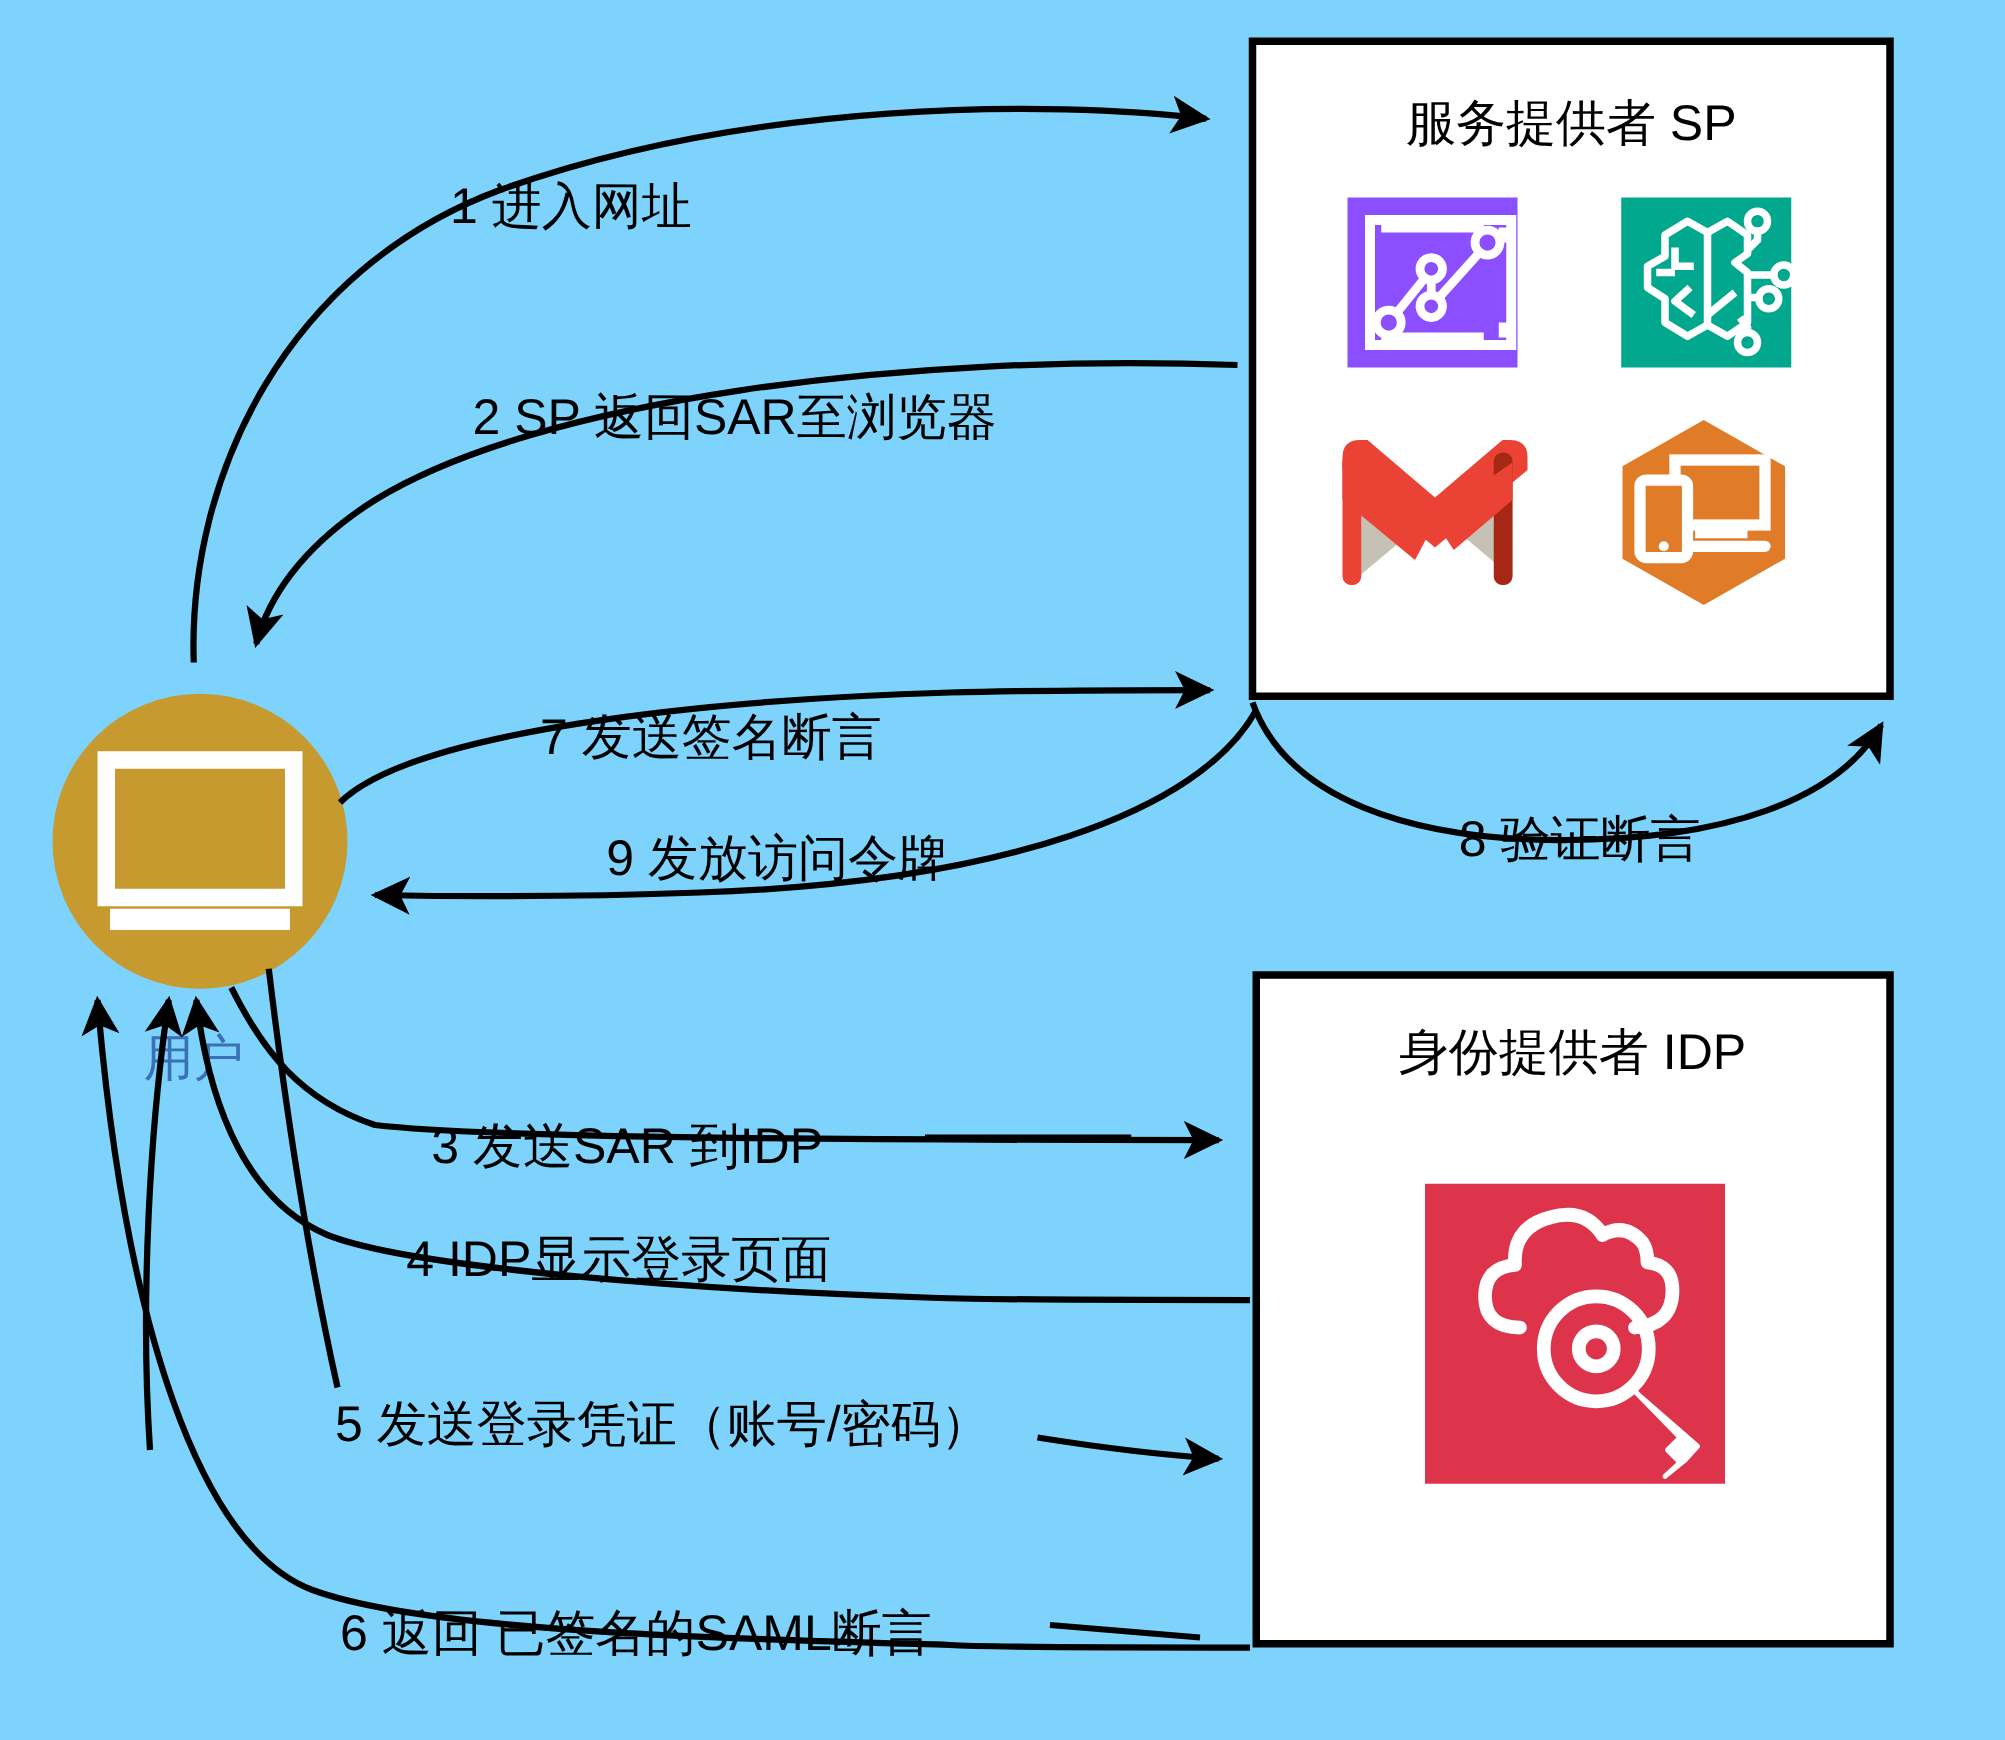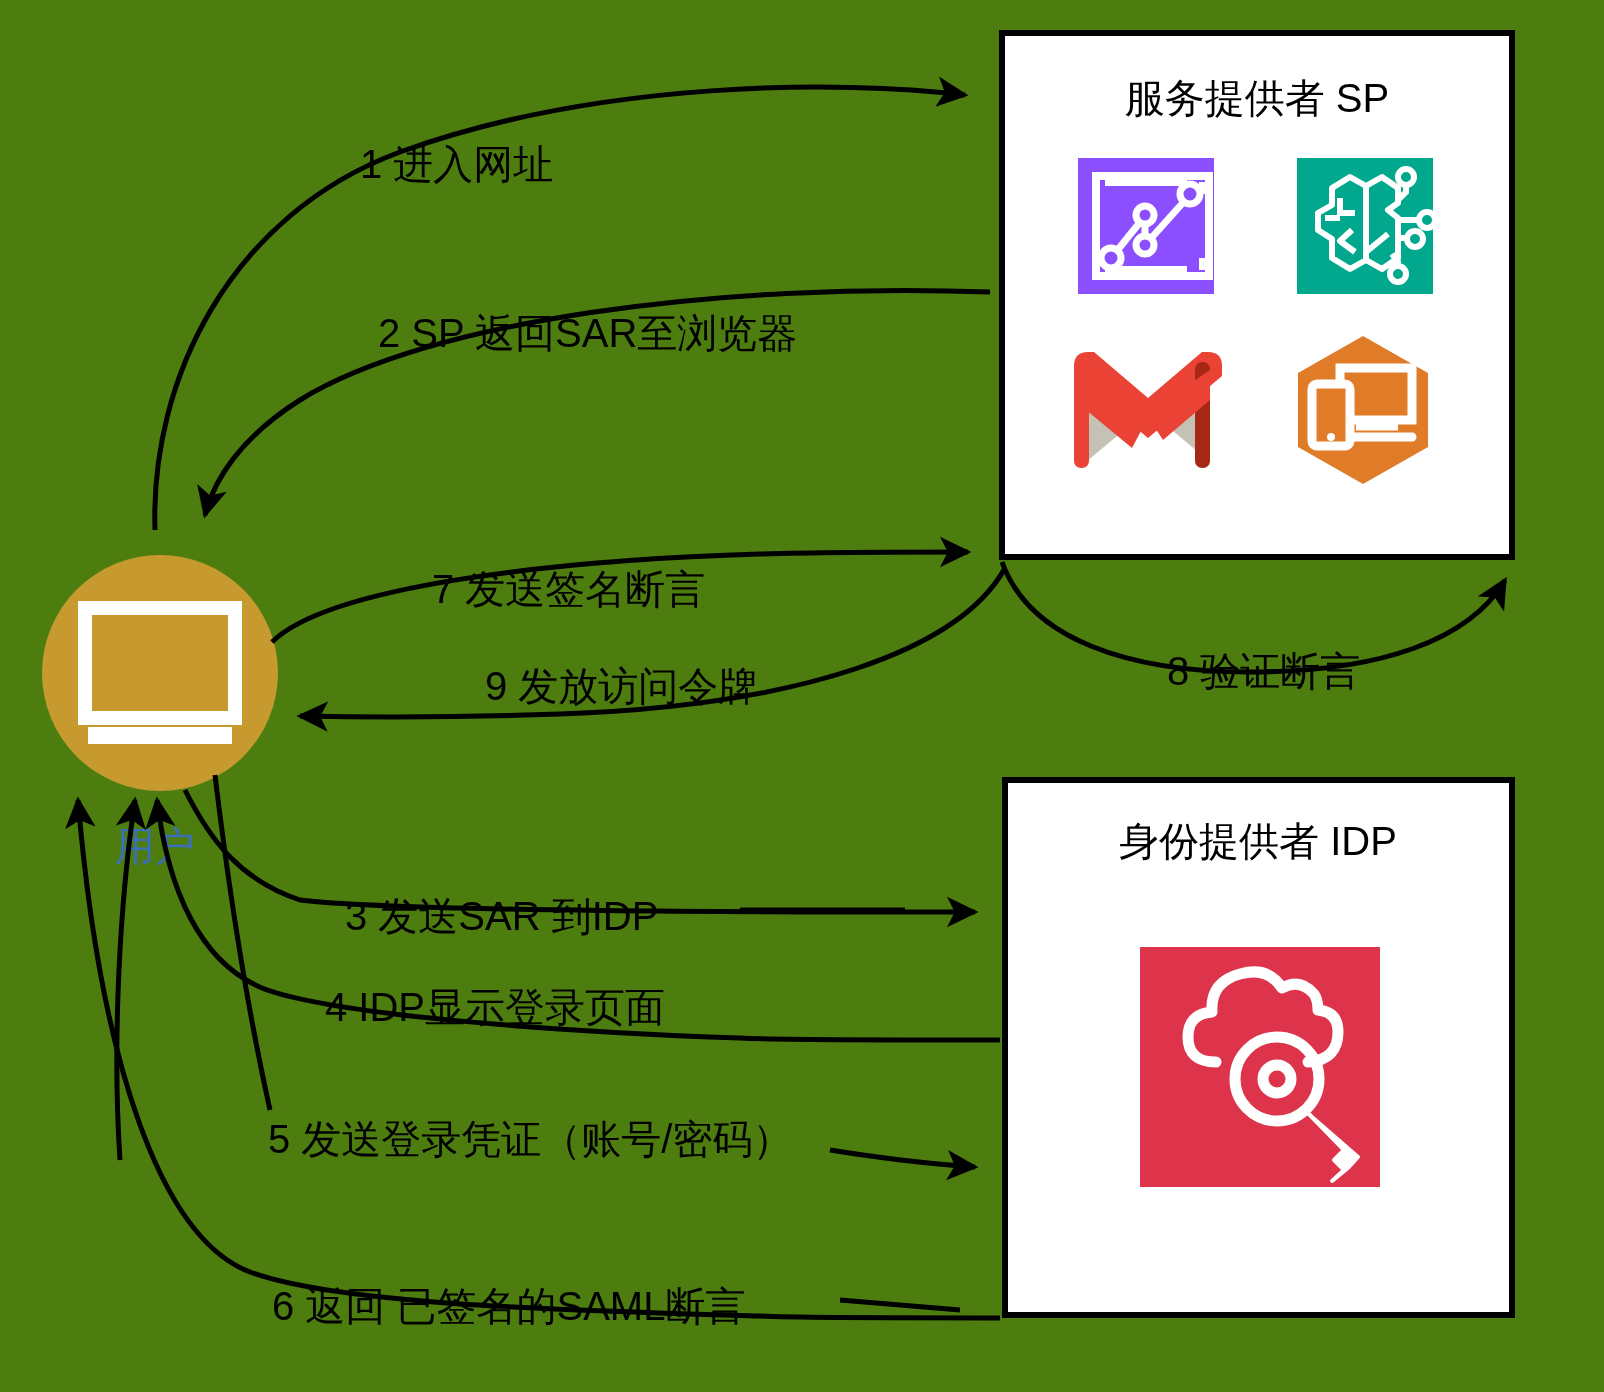--- a/index.html
+++ b/index.html
@@ -7,21 +7,21 @@
     padding: 0;
     background: #ffffff;
   }
   body {
     font-family: "Liberation Sans", "DejaVu Sans", sans-serif;
   }
   #stage {
     position: relative;
     width: 1604px;
     height: 1392px;
-    background: #4d7c0f;
+    background: #7dd3fc;
     overflow: hidden;
   }
   #diagram-svg {
     position: absolute;
     top: 0;
     left: 0;
     width: 1604px;
     height: 1392px;
   }
   .box-title {

